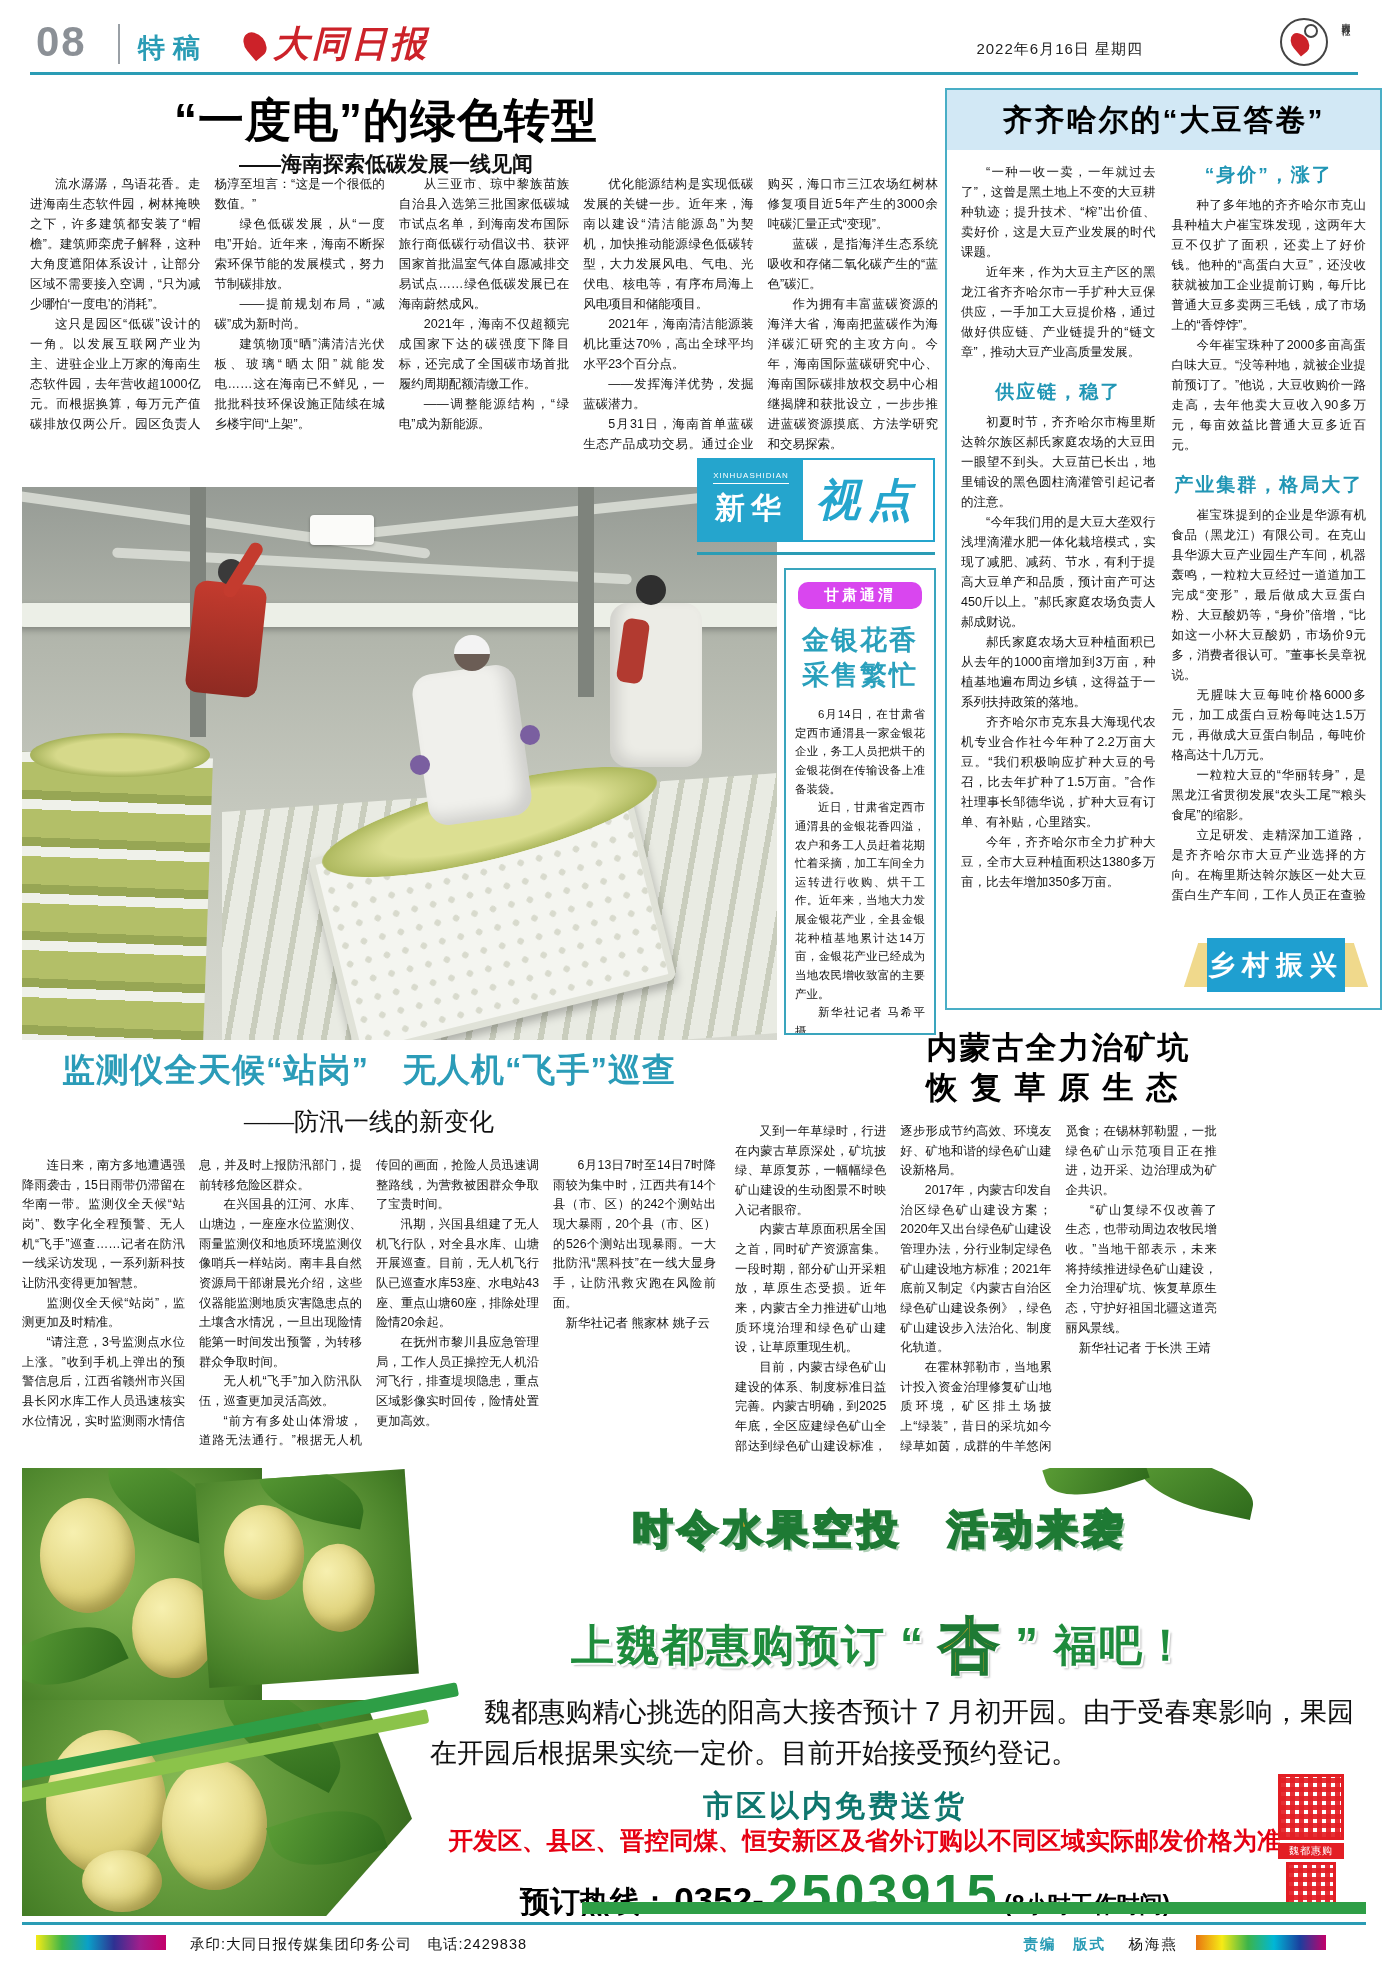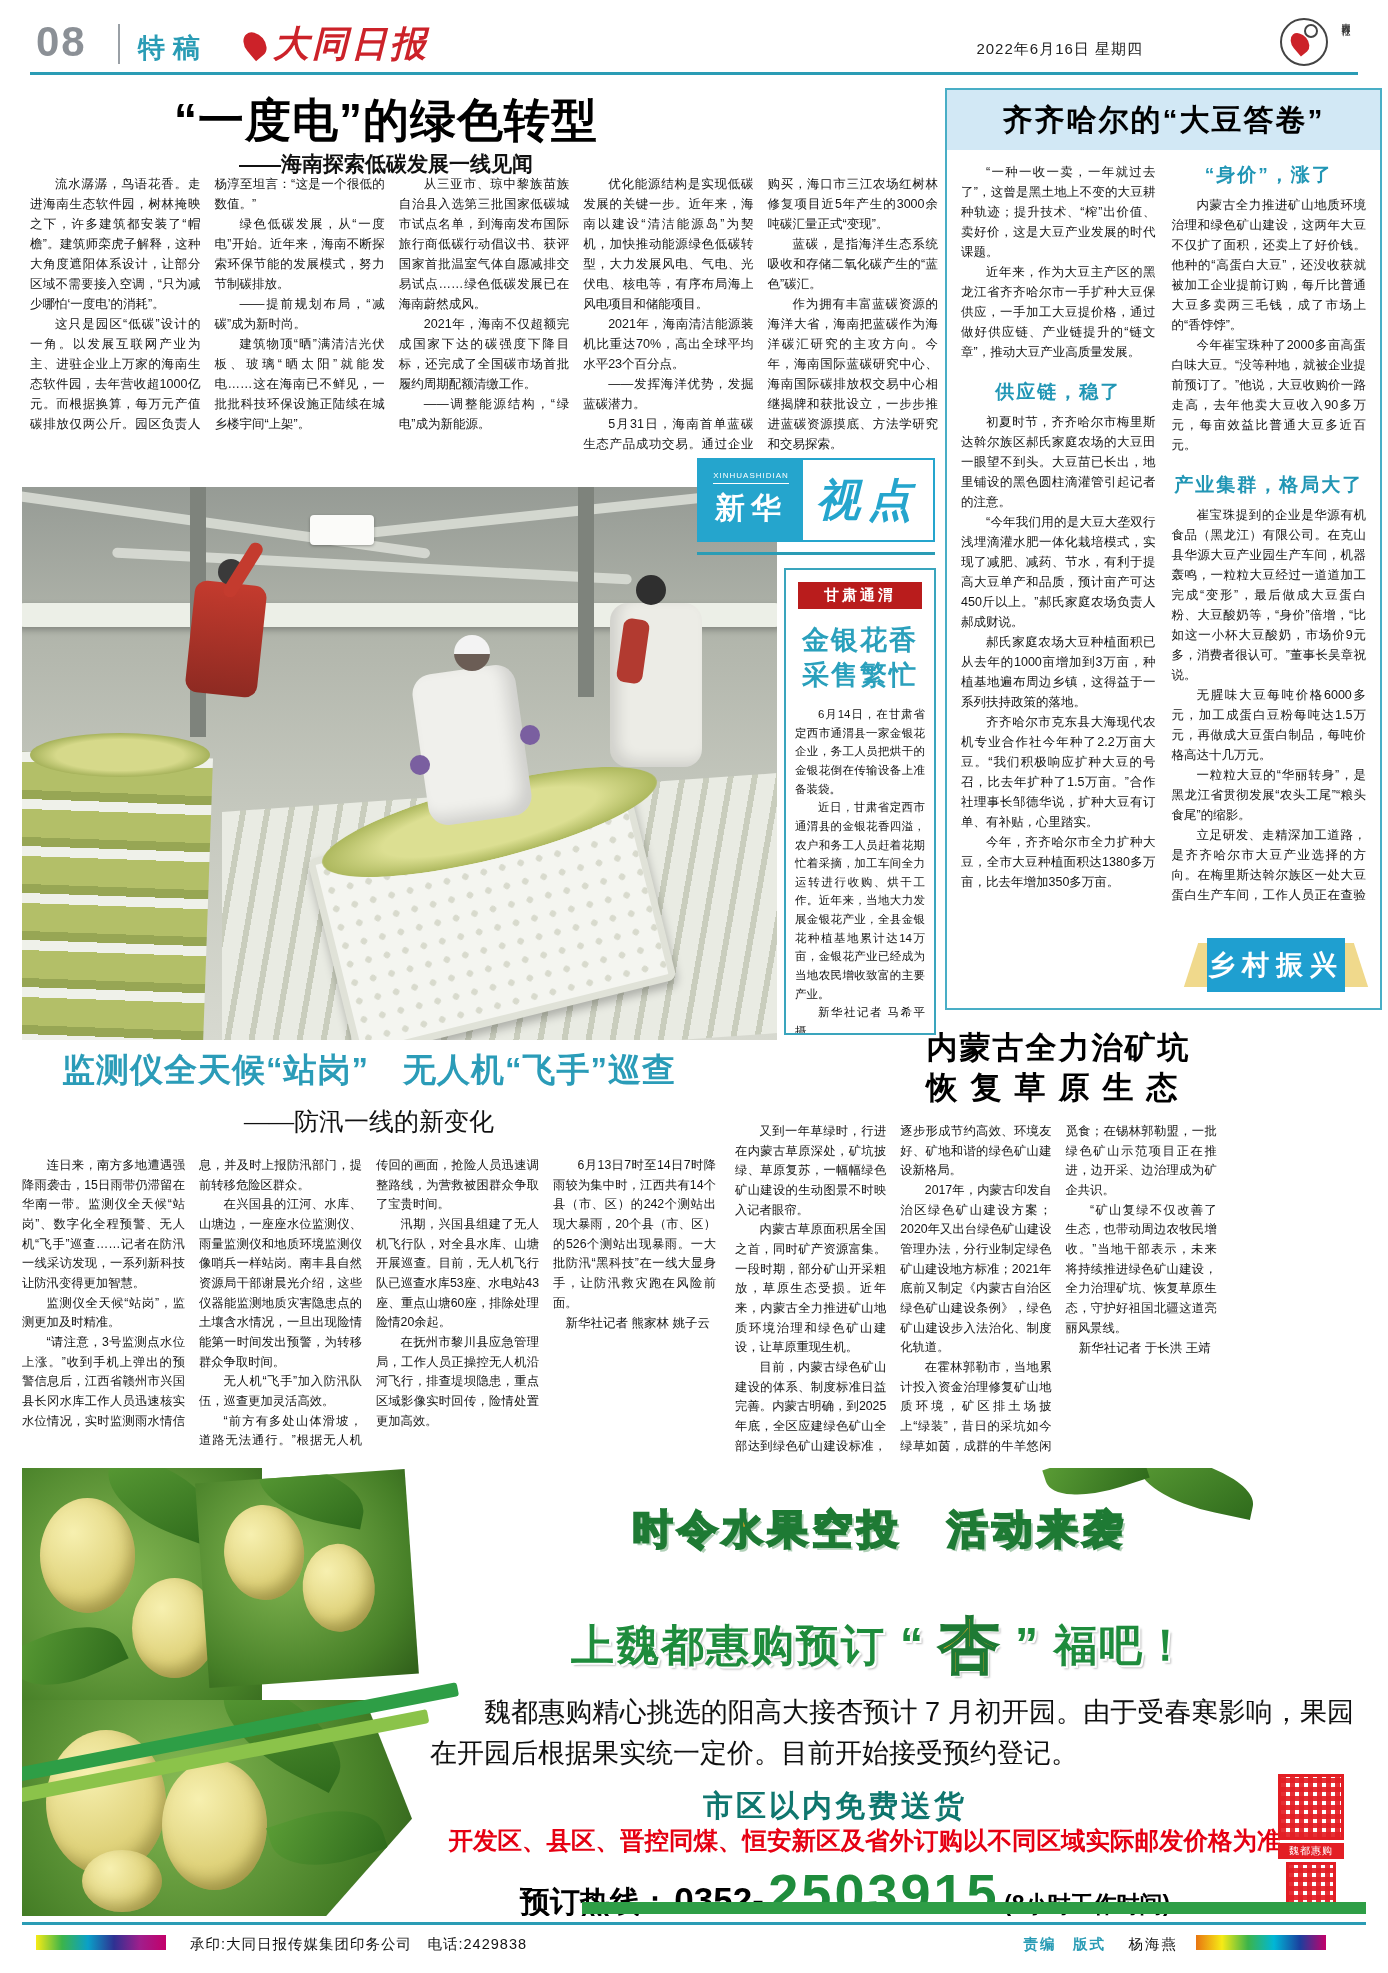--- a/index.html
+++ b/index.html
@@ -68,21 +68,21 @@
   .w2-glove1 { left:388px; top:268px; width:20px; height:20px; border-radius:50%; background:#7a5fa0; }
   .w2-glove2 { left:498px; top:238px; width:20px; height:20px; border-radius:50%; background:#7a5fa0; }
   .w3-head { left:614px; top:88px; width:30px; height:30px; border-radius:50%; background:#2f2f2f; }
   .w3-body { left:588px; top:116px; width:92px; height:164px; border-radius:18px; background:#ecece6;
              box-shadow:inset 8px -6px 14px rgba(0,0,0,.12); }
   .w3-vest { left:598px; top:132px; width:26px; height:64px; border-radius:8px; background:#b23a30; transform:rotate(8deg); }
   .ph-tag { left:288px; top:28px; width:64px; height:30px; background:#fbfbf9; border-radius:4px; box-shadow:0 1px 3px rgba(0,0,0,.3); }
 
   
   .gs-box { position:absolute; left:784px; top:568px; width:152px; height:467px; border:2px solid #3aa5bd; padding:12px 9px; overflow:hidden; text-align:center; }
-  .gs-label { display:inline-block; background:#b91c1c; color:#fff; font-size:15px; font-weight:bold; letter-spacing:3px; padding:4px 26px; }
+  .gs-label { display:inline-block; background:#d946ef; color:#fff; font-size:15px; font-weight:bold; letter-spacing:3px; padding:4px 26px;border-radius:10px; }
   .gs-title { color:#2aa0bc; font-size:27px; font-weight:bold; letter-spacing:2px; line-height:1.3; margin-top:14px; }
   .gs-body { margin-top:12px; text-align:left; }
   .gs-body p.para { font-size:11.5px; line-height:1.62; }
 
   
   .soy-box { position:absolute; left:945px; top:88px; width:437px; height:922px; border:2px solid #49aec6; background:#fff; }
   .soy-strip { height:60px; background:#d2e8f5; display:flex; align-items:center; justify-content:center;
                font-size:30px; font-weight:bold; color:#000; letter-spacing:2px; }
   .soy-cols { position:absolute; left:14px; right:14px; top:72px; height:760px; column-count:2; column-gap:16px; column-fill:auto; overflow:hidden; }
   .badge-xczx { position:absolute; left:248px; top:848px; width:162px; height:54px; }
@@ -238,21 +238,21 @@
     <div class="soy-cols cols">
         <p class="para">“一种一收一卖，一年就过去了”，这曾是黑土地上不变的大豆耕种轨迹；提升技术、“榨”出价值、卖好价，这是大豆产业发展的时代课题。</p>
         <p class="para">近年来，作为大豆主产区的黑龙江省齐齐哈尔市一手扩种大豆保供应，一手加工大豆提价格，通过做好供应链、产业链提升的“链文章”，推动大豆产业高质量发展。</p>
         <h4 class="col-subhead">供应链，稳了</h4>
         <p class="para">初夏时节，齐齐哈尔市梅里斯达斡尔族区郝氏家庭农场的大豆田一眼望不到头。大豆苗已长出，地里铺设的黑色圆柱滴灌管引起记者的注意。</p>
         <p class="para">“今年我们用的是大豆大垄双行浅埋滴灌水肥一体化栽培模式，实现了减肥、减药、节水，有利于提高大豆单产和品质，预计亩产可达450斤以上。”郝氏家庭农场负责人郝成财说。</p>
         <p class="para">郝氏家庭农场大豆种植面积已从去年的1000亩增加到3万亩，种植基地遍布周边乡镇，这得益于一系列扶持政策的落地。</p>
         <p class="para">齐齐哈尔市克东县大海现代农机专业合作社今年种了2.2万亩大豆。“我们积极响应扩种大豆的号召，比去年扩种了1.5万亩。”合作社理事长邹德华说，扩种大豆有订单、有补贴，心里踏实。</p>
         <p class="para">今年，齐齐哈尔市全力扩种大豆，全市大豆种植面积达1380多万亩，比去年增加350多万亩。</p>
         <h4 class="col-subhead">“身价”，涨了</h4>
-        <p class="para">内蒙古全力推进矿山地质环境治理和绿色矿山建设，这两年大豆不仅扩了面积，还卖上了好价钱。他种的“高蛋白大豆”，还没收获就被加工企业提前订购，每斤比普通大豆多卖两三毛钱，成了市场上的“香饽饽”。</p>
+        <p class="para">种了多年地的齐齐哈尔市克山县种植大户崔宝珠发现，这两年大豆不仅扩了面积，还卖上了好价钱。他种的“高蛋白大豆”，还没收获就被加工企业提前订购，每斤比普通大豆多卖两三毛钱，成了市场上的“香饽饽”。</p>
         <p class="para">今年崔宝珠种了2000多亩高蛋白味大豆。“没等种地，就被企业提前预订了。”他说，大豆收购价一路走高，去年他卖大豆收入90多万元，每亩效益比普通大豆多近百元。</p>
         <h4 class="col-subhead">产业集群，格局大了</h4>
         <p class="para">崔宝珠提到的企业是华源有机食品（黑龙江）有限公司。在克山县华源大豆产业园生产车间，机器轰鸣，一粒粒大豆经过一道道加工完成“变形”，最后做成大豆蛋白粉、大豆酸奶等，“身价”倍增，“比如这一小杯大豆酸奶，市场价9元多，消费者很认可。”董事长吴章祝说。</p>
         <p class="para">无腥味大豆每吨价格6000多元，加工成蛋白豆粉每吨达1.5万元，再做成大豆蛋白制品，每吨价格高达十几万元。</p>
         <p class="para">一粒粒大豆的“华丽转身”，是黑龙江省贯彻发展“农头工尾”“粮头食尾”的缩影。</p>
         <p class="para">立足研发、走精深加工道路，是齐齐哈尔市大豆产业选择的方向。在梅里斯达斡尔族区一处大豆蛋白生产车间，工作人员正在查验即将发运的产品；在富裕县一处现代农业产业园项目现场，塔吊林立，项目建成后将形成大豆精深加工产业集群。</p>
       </div>
     <div class="badge-xczx">
       <span class="ribbon r1"></span>
       <span class="ribbon r2"></span>

